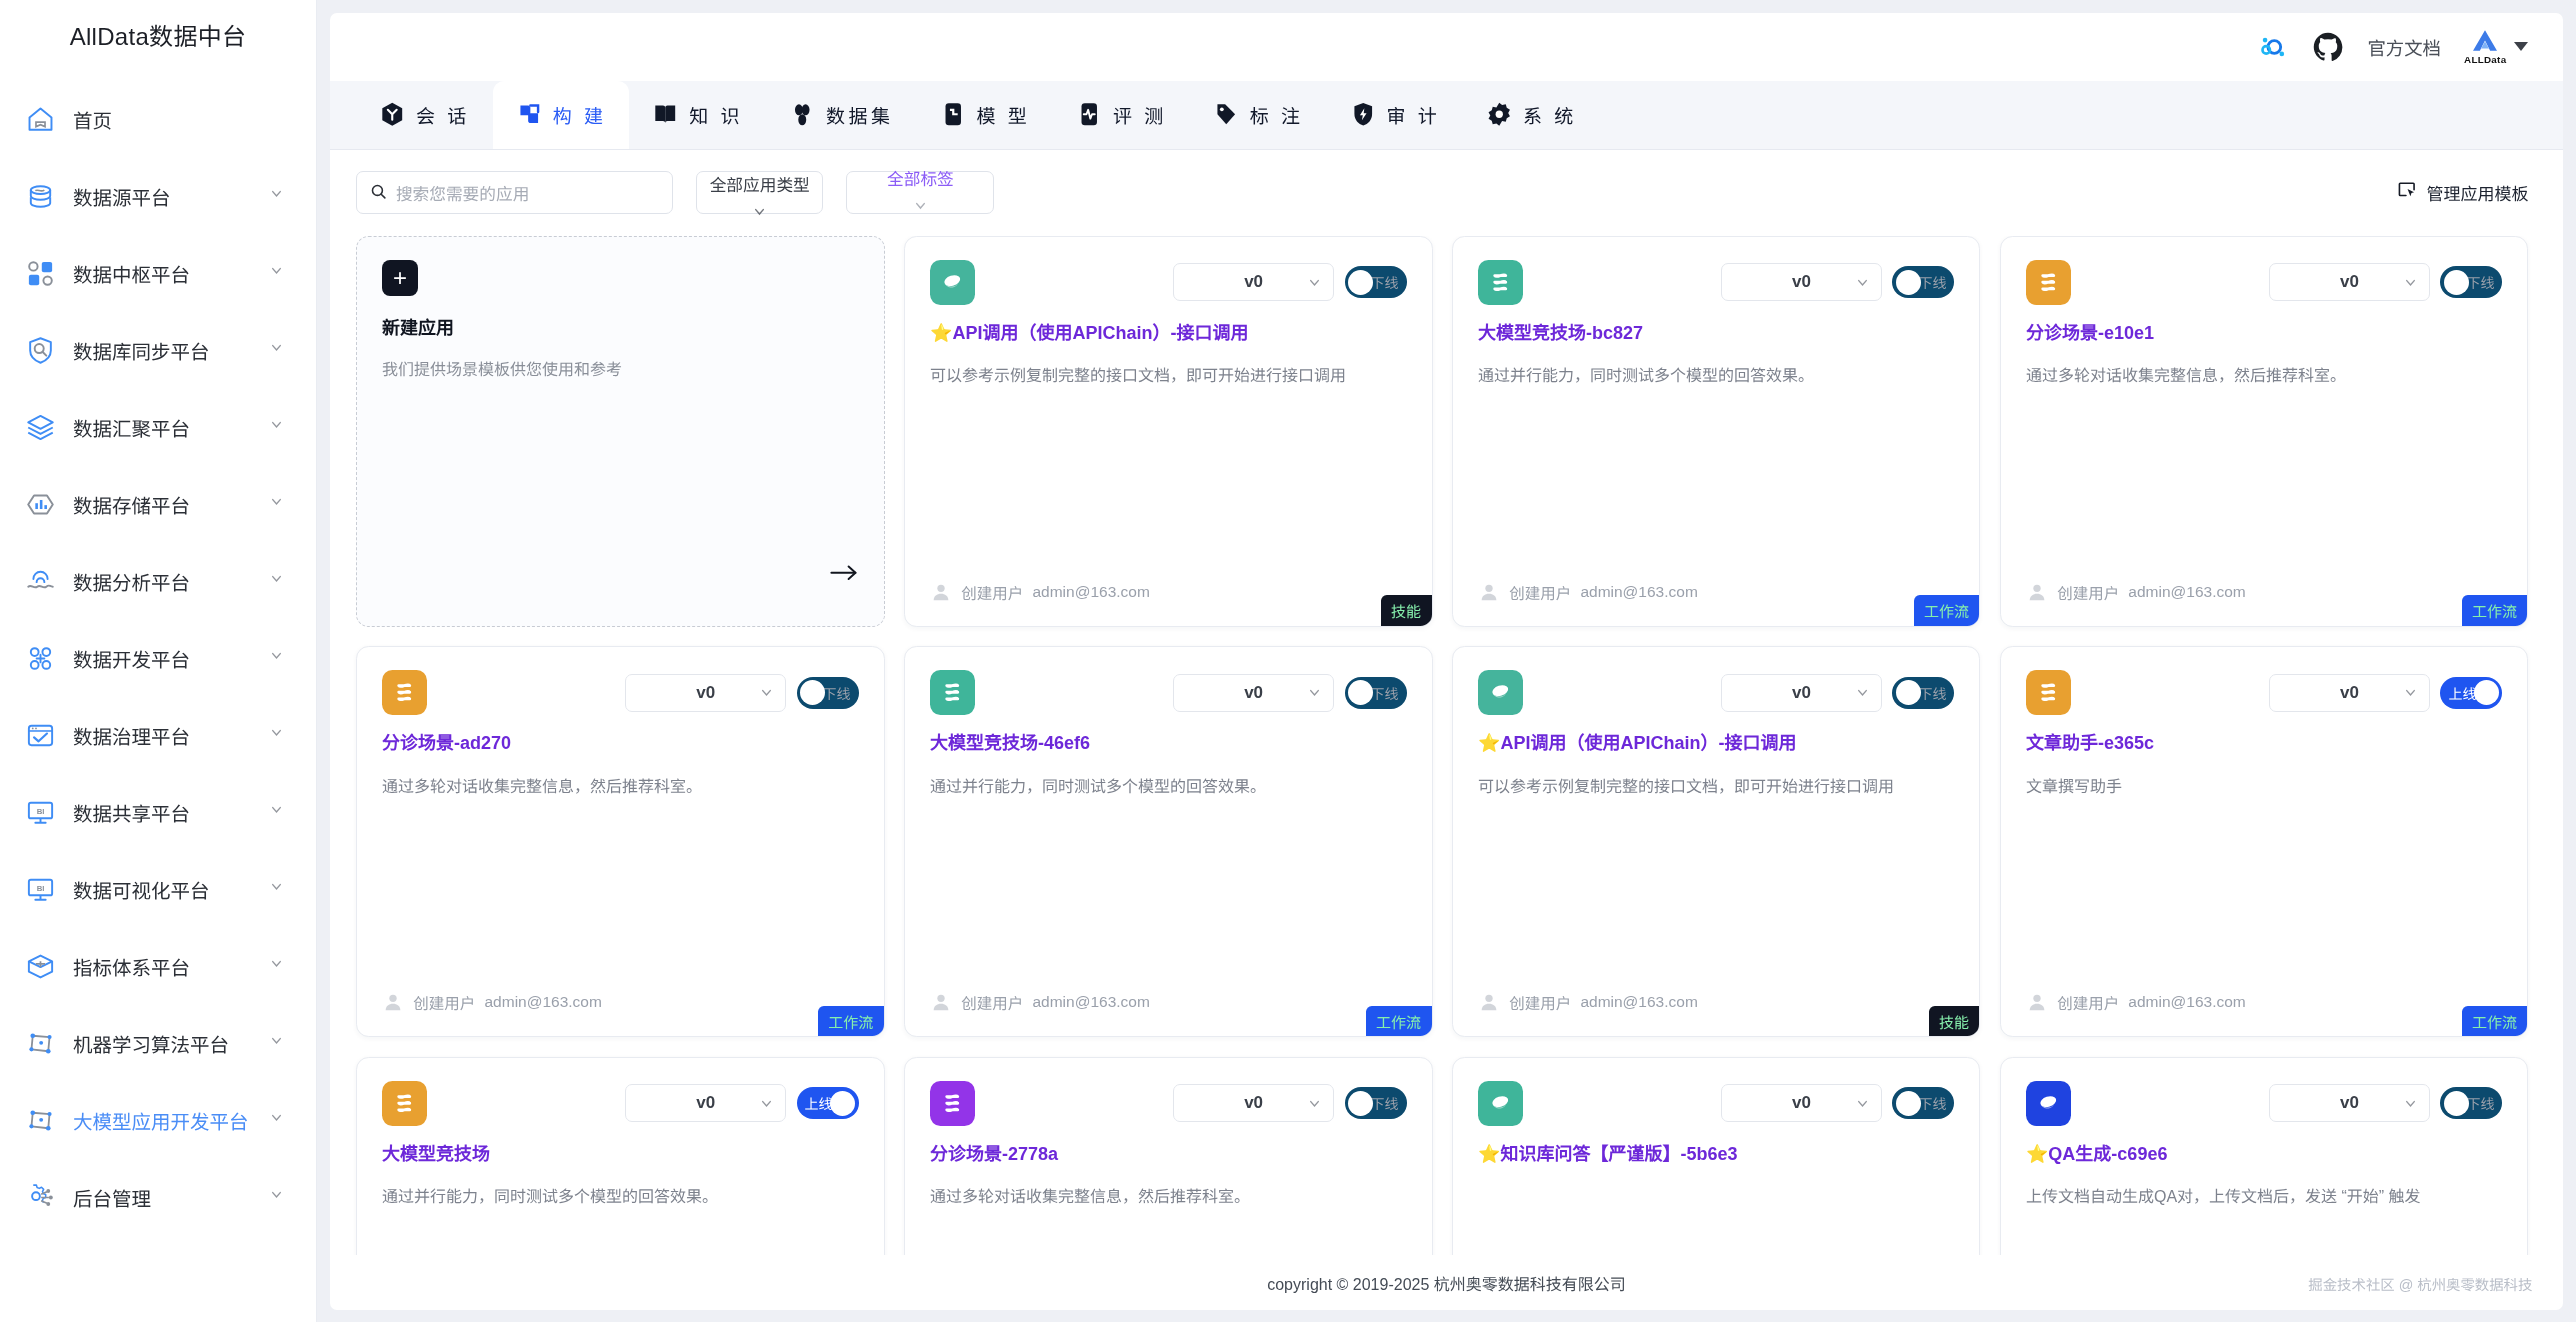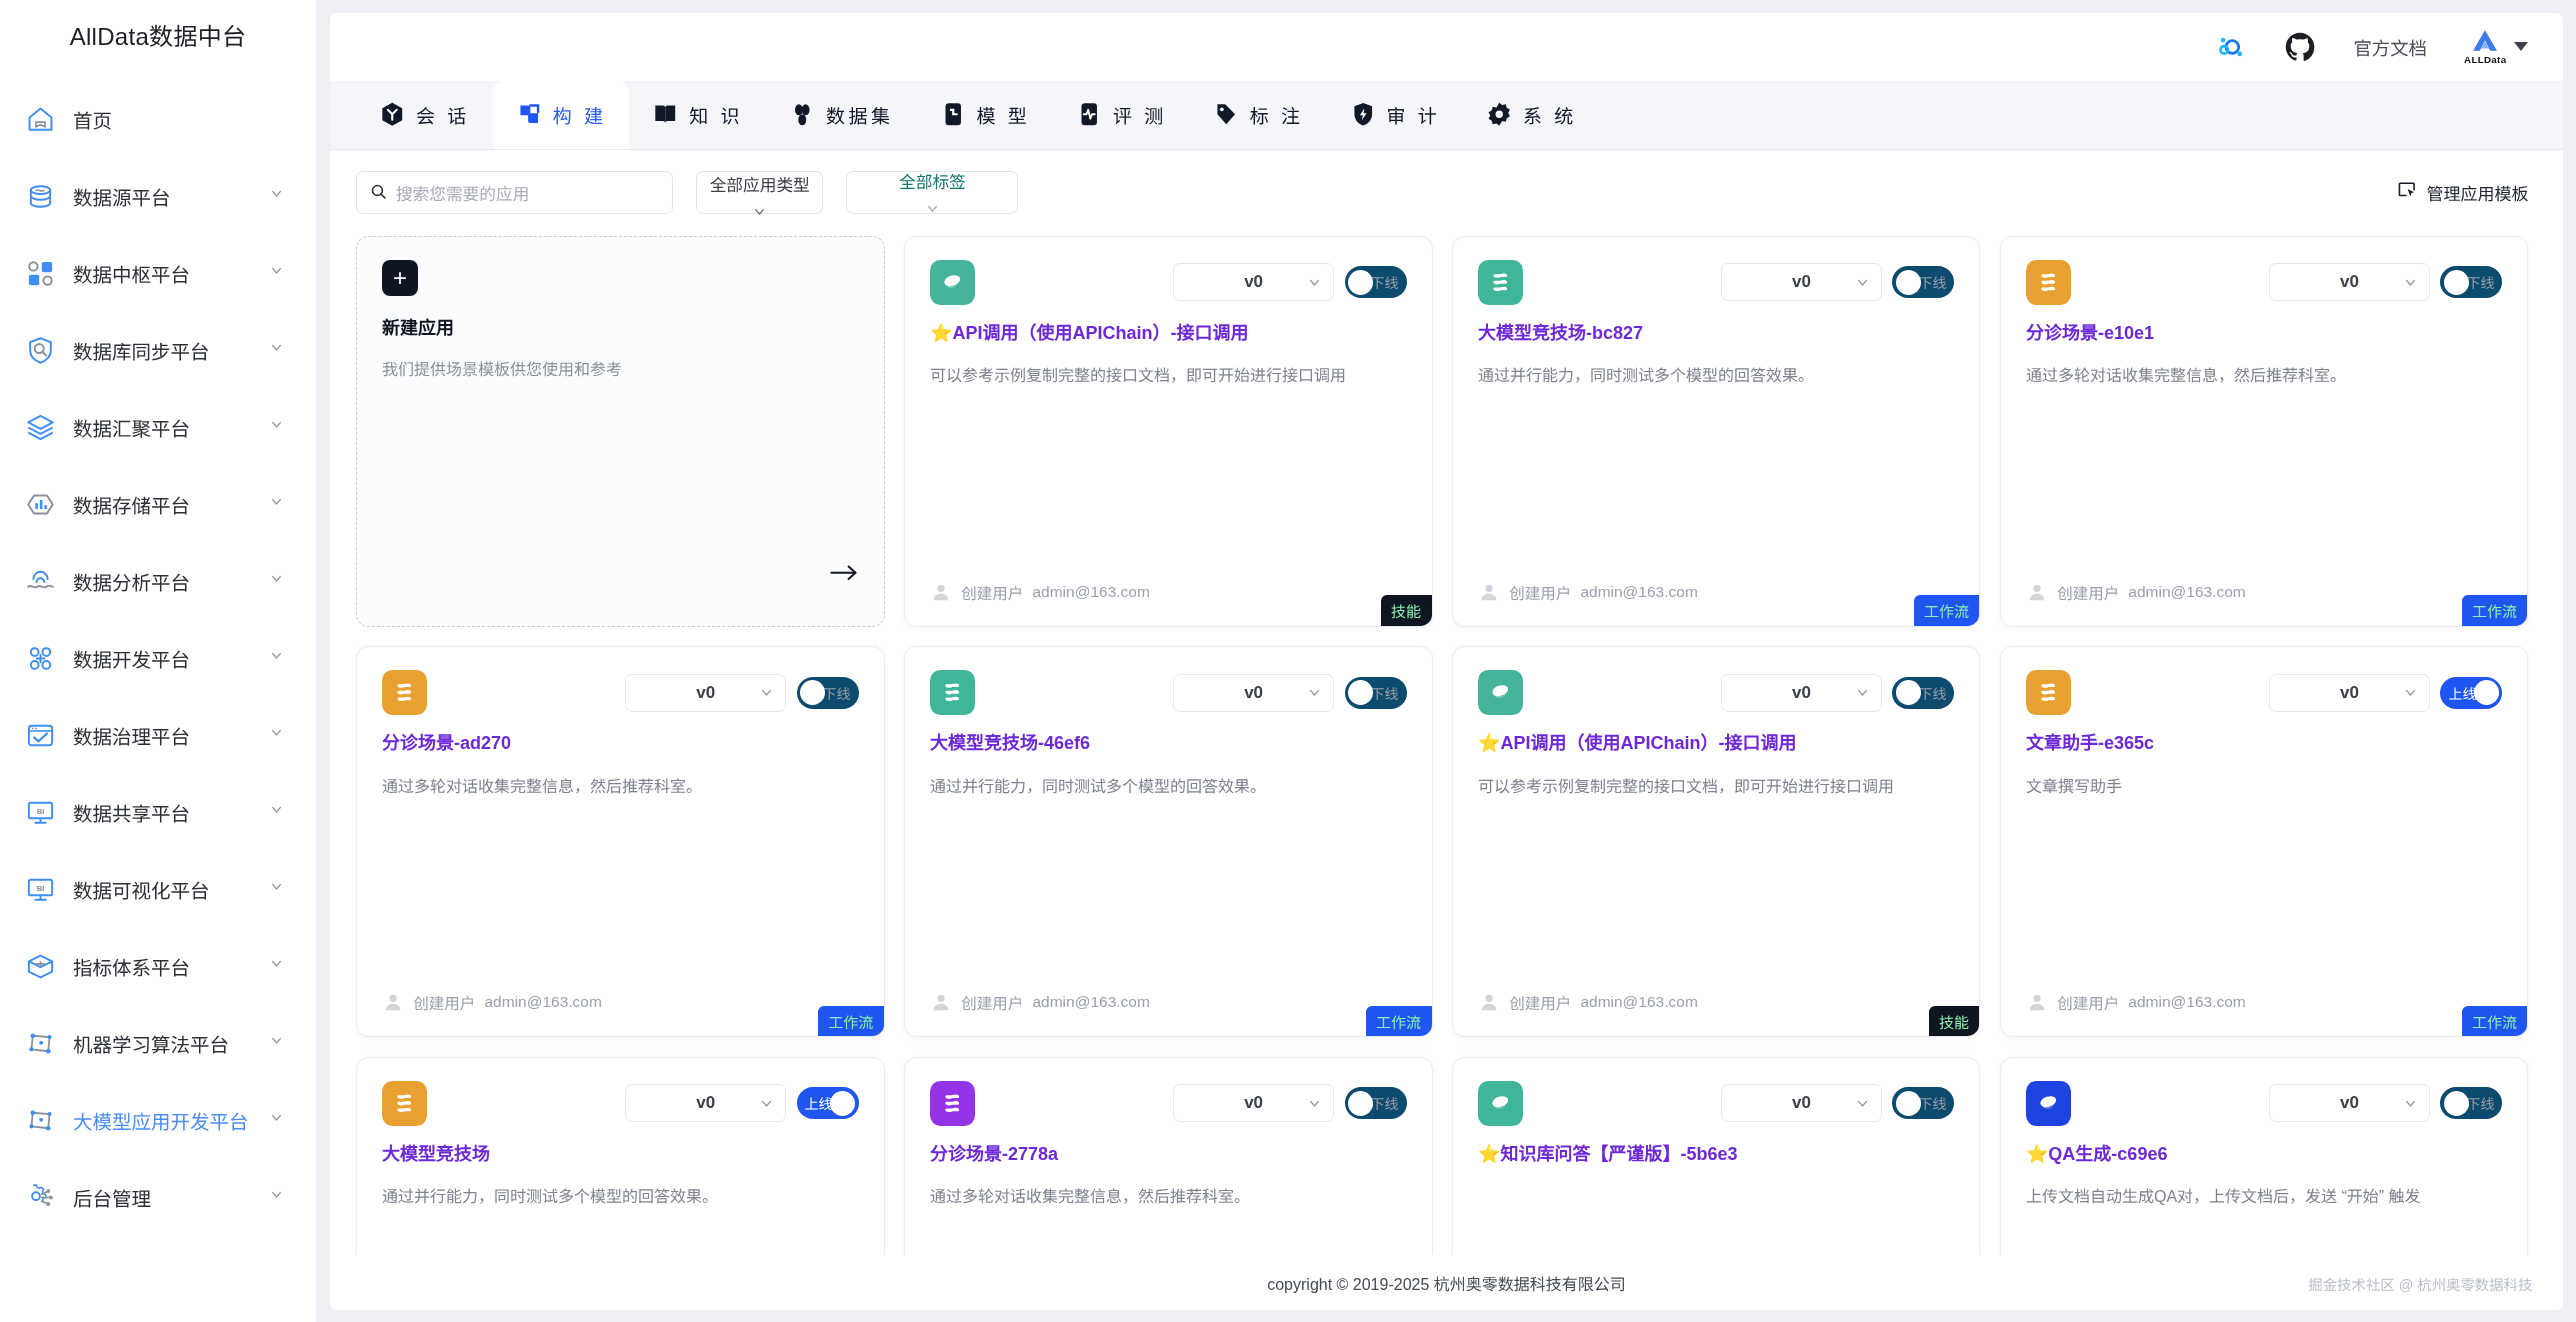--- a/index.html
+++ b/index.html
@@ -54,21 +54,21 @@
   .right { flex: 1 1 auto; height: 1323px; display: flex; flex-direction: column; position: relative; background:#eef0f5; }
 
   .topbar {
     height: 68px; margin: 12.6px 12.6px 0 12.6px;
     background: #ffffff;
     border-radius: 7px 7px 0 0;
     display: flex; align-items: center; justify-content: flex-end;
     padding-right: 35px;
     flex: 0 0 68px;
   }
-  .topbar-right { display: flex; align-items: center; gap: 37px; }
+  .topbar-right { display: flex; align-items: center; gap: 23px; }
   .tb-icon { width: 33px; height: 33px; display: flex; align-items: center; justify-content: center; cursor: pointer;}
   .tb-doc { font-size: 18.4px; color: #4a4f58; cursor: pointer; white-space: nowrap;}
   .tb-user { display: flex; align-items: center; gap: 8px; cursor: pointer; }
   .tb-user .alld-logo { display:flex; flex-direction:column; align-items:center; }
   .tb-user .alld-name { font-size: 9.8px; font-weight: bold; color:#111; letter-spacing:0.3px; margin-top:1.2px;}
   .caret-down { width: 0; height: 0; border-left: 7.5px solid transparent; border-right: 7.5px solid transparent; border-top: 9.2px solid #3c4048; }
 
   
   .panel {
     margin: 0 12.6px 0 12.6px;
@@ -116,21 +116,21 @@
     display: flex; align-items: center; padding: 0 12.6px; gap: 9.2px;
     background: #fff;
   }
   .search-box .sb-text { font-size: 16.7px; color: #a6abb5; }
   .sel {
     height: 43px; border: 0.6px solid #dfe3ea; border-radius: 7px;
     display: flex; align-items: center; padding: 0 12.6px;
     font-size: 16.7px; color: #3a3f48; background: #fff;
     margin-left: 23px; gap: 8px; flex-direction: column;
   }
-  .sel.wide { width: 172px; justify-content: center; color:#0f766e;}
+  .sel.wide { width: 148px; justify-content: flex-end; color:#8b5cf6;}
   .sel .chv { width: 15px; height: 15px; opacity: .7; }
   .manage-tpl {
     margin-left: auto;
     display: flex; align-items: center; gap: 10.4px;
     font-size: 17px; color: #1d2330; cursor: pointer; white-space: nowrap;
   }
 
   
   .grid-wrap {
     flex: 1 1 auto; overflow: hidden; position: relative;

